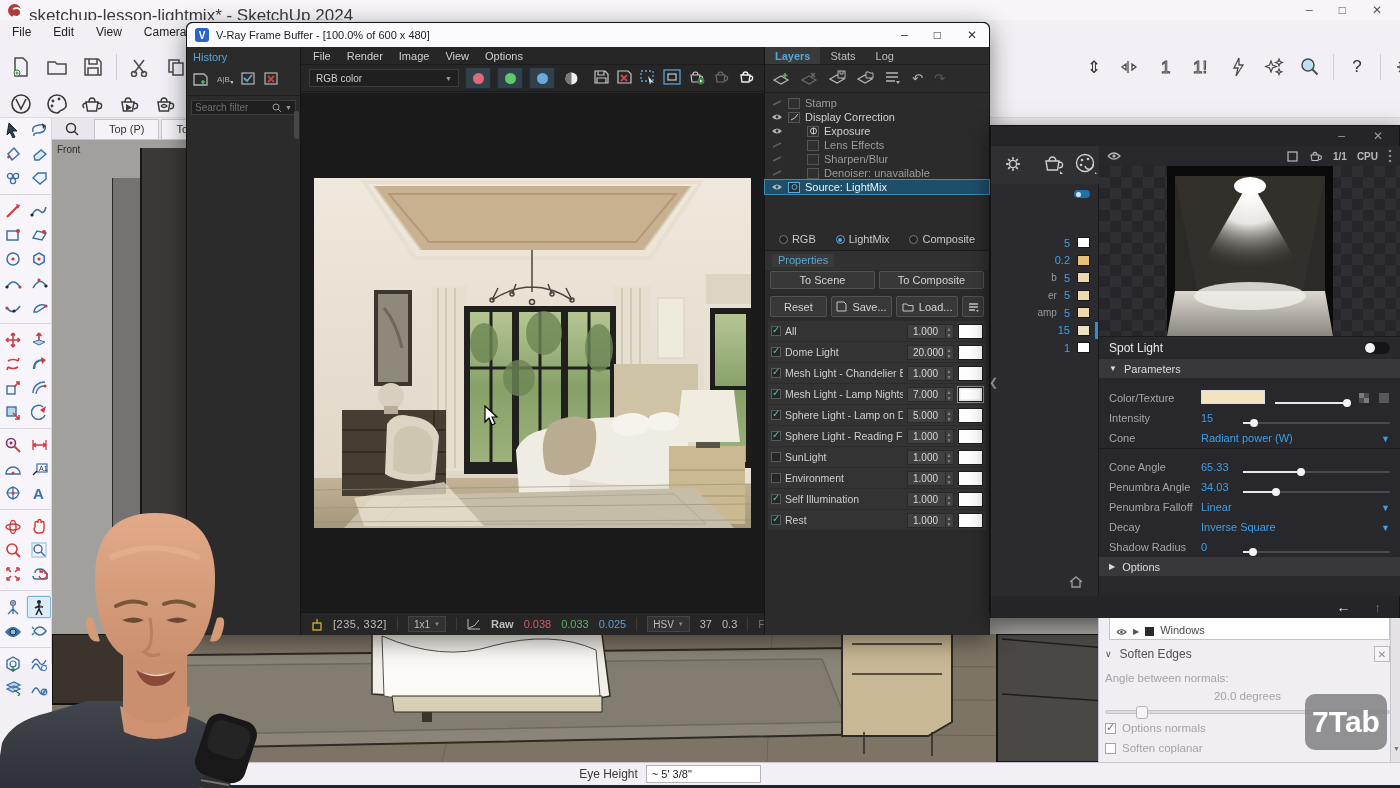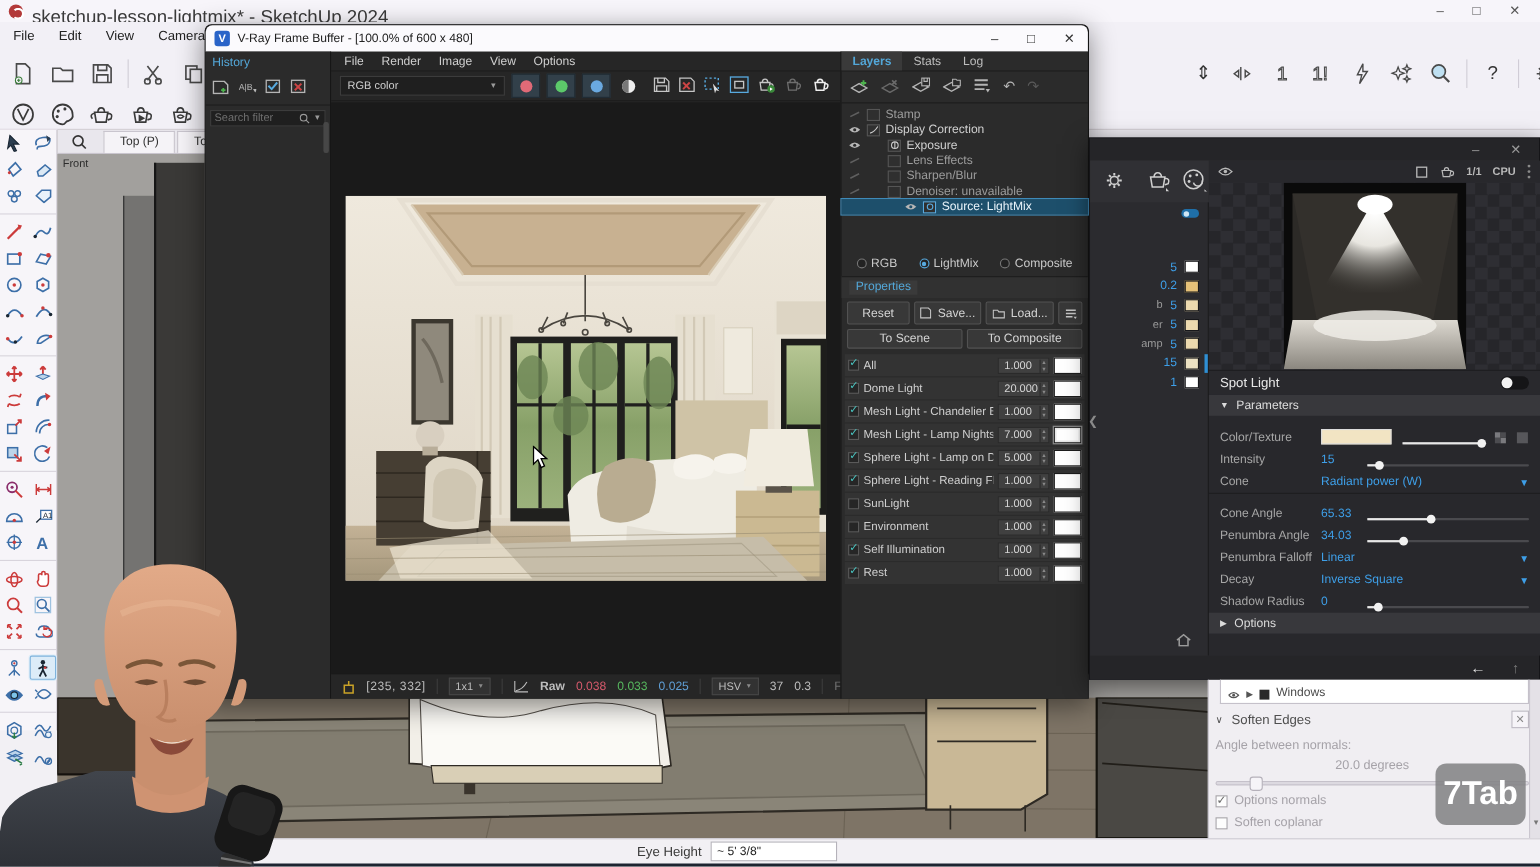--- a/index.html
+++ b/index.html
@@ -72,21 +72,21 @@
   #cursor { position:absolute; left:183px; top:312px; width:15px; height:22px; z-index:5; }
 
   
   #vfb-right { width:225px; background:#2b2b2b; border-left:1px solid #161616; position:relative; font-size:11px; }
   #vfb-tabs { display:flex; height:17px; }
   .vtab { padding:1px 10px; color:#bdbdbd; display:flex; align-items:center; }
   .vtab.active { background:#3a3a3a; color:#53a7d8; font-weight:bold; }
   #layers-tools { display:flex; gap:11px; align-items:center; padding:5px 8px 5px; border-top:1px solid #1d1d1d; border-bottom:1px solid #1d1d1d; }
   .lyr-row { display:flex; align-items:center; gap:5px; height:14px; padding-left:6px; color:#9b9b9b; }
   .lyr-row.on { color:#cfcfcf; }
-  .lyr-row.selrow { background:#1d4f6b; outline:1px solid #3f8ab8; color:#e8f3fa;justify-content:center; }
+  .lyr-row.selrow { background:#1d4f6b; outline:1px solid #3f8ab8; color:#e8f3fa; }
   .lyr-thumb { width:12px; height:11px; border:1px solid #555; background:#2f2f2f; display:flex; align-items:center; justify-content:center; }
   .lyr-indent { width:14px; }
   #props-title { color:#53a7d8; font-size:11px; padding:3px 7px; background:#313131; border-top:1px solid #1d1d1d; display:flex; }
   #props-title span { background:#3a3a3a; padding:0 6px 1px; }
   #mode-row { display:flex; justify-content:space-around; padding:5px 4px; color:#c9c9c9; }
   .radio { width:9px; height:9px; border-radius:50%; border:1px solid #777; background:#222; display:inline-block; margin-right:4px; position:relative; top:1px; }
   .radio.on { border-color:#58aadf; }
   .radio.on:after { content:""; position:absolute; left:1.5px; top:1.5px; width:4px; height:4px; border-radius:50%; background:#58aadf; }
   .btn { background:#383838; border:1px solid #525252; color:#d3d3d3; display:flex; align-items:center; justify-content:center; gap:5px; border-radius:2px; font-size:11px; }
   #btn-row { display:flex; gap:4px; padding:3px 5px; }
@@ -998,20 +998,28 @@
         </div>
         <div style="height:34px"></div>
         <div id="mode-row">
           <span><i class="radio"></i><span>RGB</span></span>
           <span><i class="radio on"></i><span>LightMix</span></span>
           <span><i class="radio"></i><span>Composite</span></span>
         </div>
         <div id="props-title">
             <span>Properties</span>
           </div>
+        <div id="act-row">
+          <span class="btn">
+              <span>To Scene</span>
+            </span>
+          <span class="btn">
+              <span>To Composite</span>
+            </span>
+        </div>
         <div id="btn-row">
           <span class="btn" style="flex:1.1">
               <span>Reset</span>
             </span>
           <span class="btn" style="flex:1.2">
               <svg width="11" height="11">
                 <path d="M1,1 h7 l2,2 v7 h-9 z" fill="none" stroke="#c5c5c5"></path>
               </svg>
               <span>Save...</span>
             </span>
@@ -1019,28 +1027,20 @@
               <svg width="12" height="10">
                 <path d="M1,2 h4 l1,1.5 h5 v5.5 h-10 z" fill="none" stroke="#c5c5c5"></path>
               </svg>
               <span>Load...</span>
             </span>
           <span class="btn" style="width:22px">
               <svg width="11" height="10">
                 <path d="M1,2 h9 M1,5 h9 M1,8 h6" stroke="#c5c5c5" stroke-width="1.4"></path>
                 <path d="M8,8 l1.5,2 1.5,-2" fill="#c5c5c5"></path>
               </svg>
-            </span>
-        </div>
-        <div id="act-row">
-          <span class="btn">
-              <span>To Scene</span>
-            </span>
-          <span class="btn">
-              <span>To Composite</span>
             </span>
         </div>
         <div>
           <div class="lm-row">
               <span class="cb on"></span>
               <span class="lm-name">All</span>
               <span class="lm-val">
                 <span>1.000</span>
                 <b class="spin">▲<br>▼</b>
               </span>

